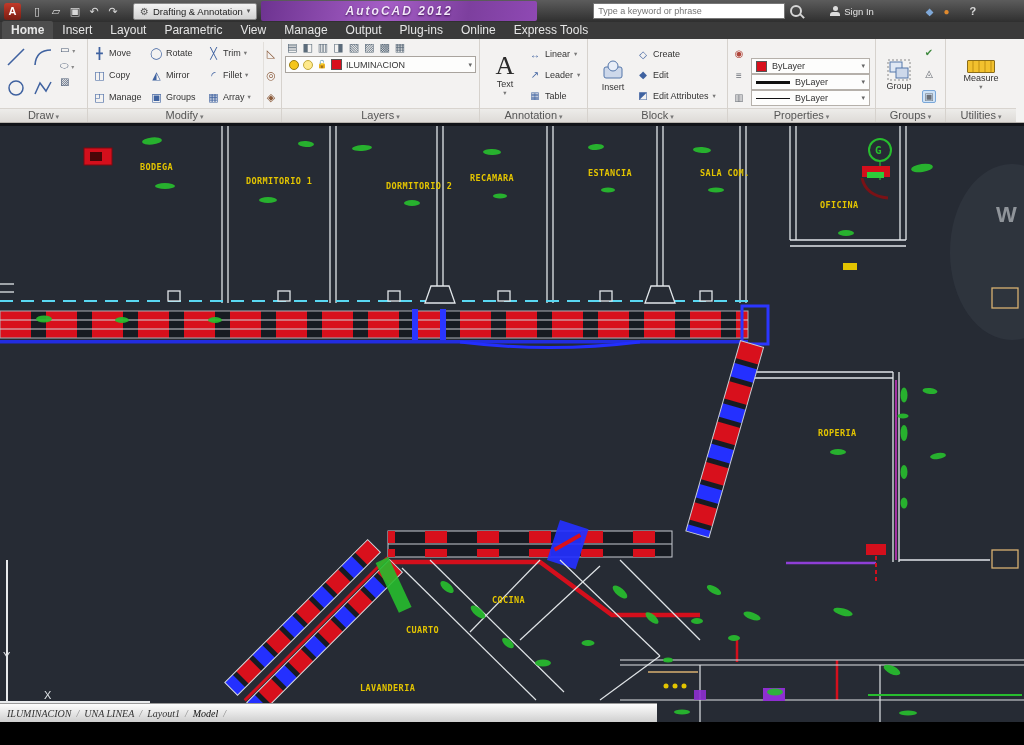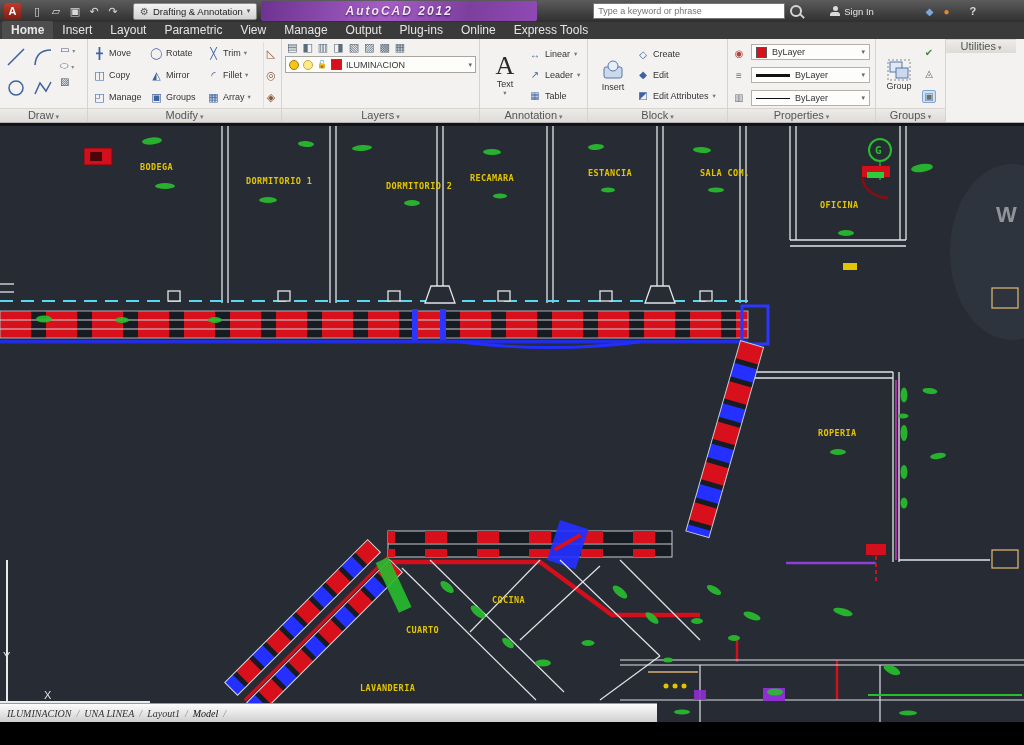--- a/index.html
+++ b/index.html
@@ -86,21 +86,21 @@
   .bigA{font-family:"Liberation Serif",serif;font-size:26px;line-height:26px;color:#2b2b2b;}
   .biglabel{font-size:9px;}
   .bigdd{font-size:6.5px;color:#777;}
   .rrows{display:flex;flex-direction:column;justify-content:space-around;padding:2px 0;}
   .rrow{display:flex;align-items:center;gap:4px;font-size:9px;color:#333;}
   .rglyph{font-size:10px;color:#3f62a0;width:12px;text-align:center;}
 
   
   .propleft{display:flex;flex-direction:column;justify-content:space-around;width:16px;align-items:center;}
   .pglyph{font-size:10px;color:#6a6f77;}
-  .proprows{flex:1;display:flex;flex-direction:column;justify-content:space-between;padding:2px 2px;}
+  .proprows{flex:1;display:flex;flex-direction:column;justify-content:flex-end;padding:2px 2px;}
   .prow{height:14px;border:1px solid #b5b0aa;background:#fdfdfc;display:flex;align-items:center;
       gap:5px;font-size:9px;color:#333;padding:0 4px;}
   .prow .arr{margin-left:auto;font-size:7px;color:#666;}
   .lw-thick{width:34px;height:3px;background:#111;}
   .lw-thin{width:34px;height:1px;background:#111;}
 
   
   .grpside{display:flex;flex-direction:column;justify-content:space-around;align-items:center;width:16px;}
   .grp-hl{background:#cfe3f7;border:1px solid #7aa7d8;border-radius:2px;padding:0 1px;}
 
@@ -385,20 +385,27 @@
         <div class="grpside">
           <span class="pglyph" style="color:#3f8a3f;">✔</span>
           <span class="pglyph">◬</span>
           <span class="pglyph grp-hl">▣</span>
         </div>
       </div>
       <div class="plabel">Groups</div>
     </div>
 
     <div class="panel p-utils" style="width:70px;border-right:none;">
+      <div class="pbody" style="justify-content:center;">
+        <div class="bigbtn">
+          <span class="ruler"></span>
+          <span class="biglabel">Measure</span>
+          <span class="bigdd">▾</span>
+        </div>
+      </div>
       <div class="plabel">Utilities</div>
     </div>
   </div>
 
   <div class="darkstrip"></div>
 
   <div class="canvaswrap">
     <svg width="1024" height="596" viewBox="0 126 1024 596">
       <defs>
         <pattern id="redseg" width="46" height="27" patternUnits="userSpaceOnUse">

